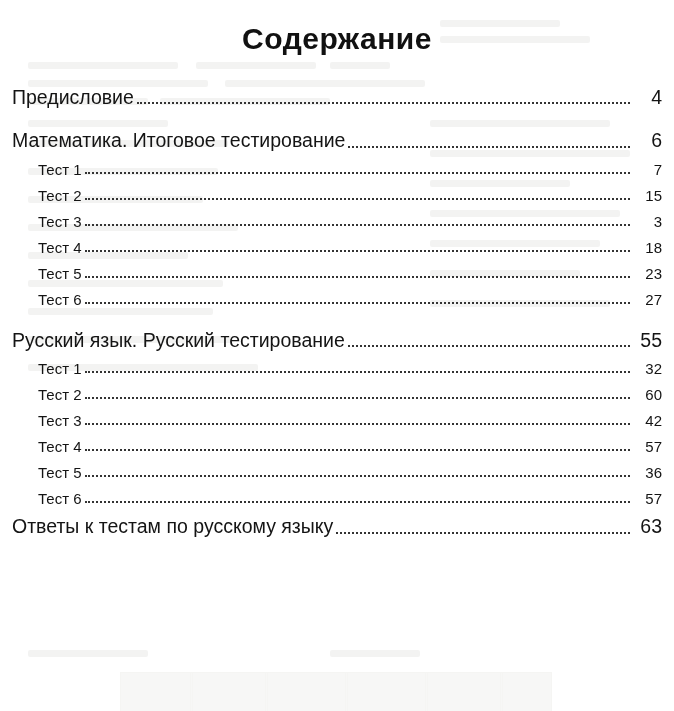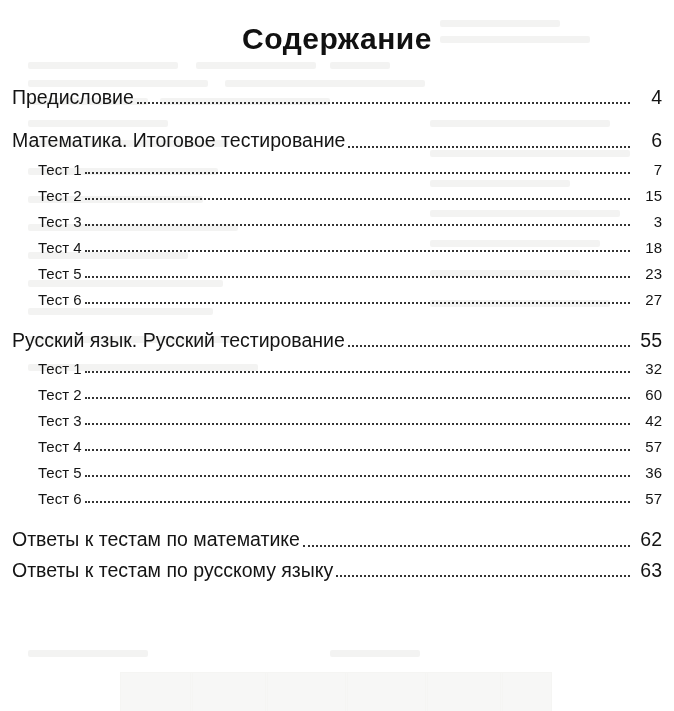--- a/index.html
+++ b/index.html
@@ -211,24 +211,19 @@
       <li class="entry level-2">
         <span class="label">Тест 5</span>
         <span class="dots"></span>
         <span class="page-num">36</span>
       </li>
       <li class="entry level-2">
         <span class="label">Тест 6</span>
         <span class="dots"></span>
         <span class="page-num">57</span>
       </li>
-      <li class="entry level-1 gap-top">
-        <span class="label">Ответы к тестам по математике</span>
-        <span class="dots"></span>
-        <span class="page-num">62</span>
-      </li>
       <li class="entry level-1">
         <span class="label">Ответы к тестам по русскому языку</span>
         <span class="dots"></span>
         <span class="page-num">63</span>
       </li>
     </ul>
 </div>
 
 </body></html>

